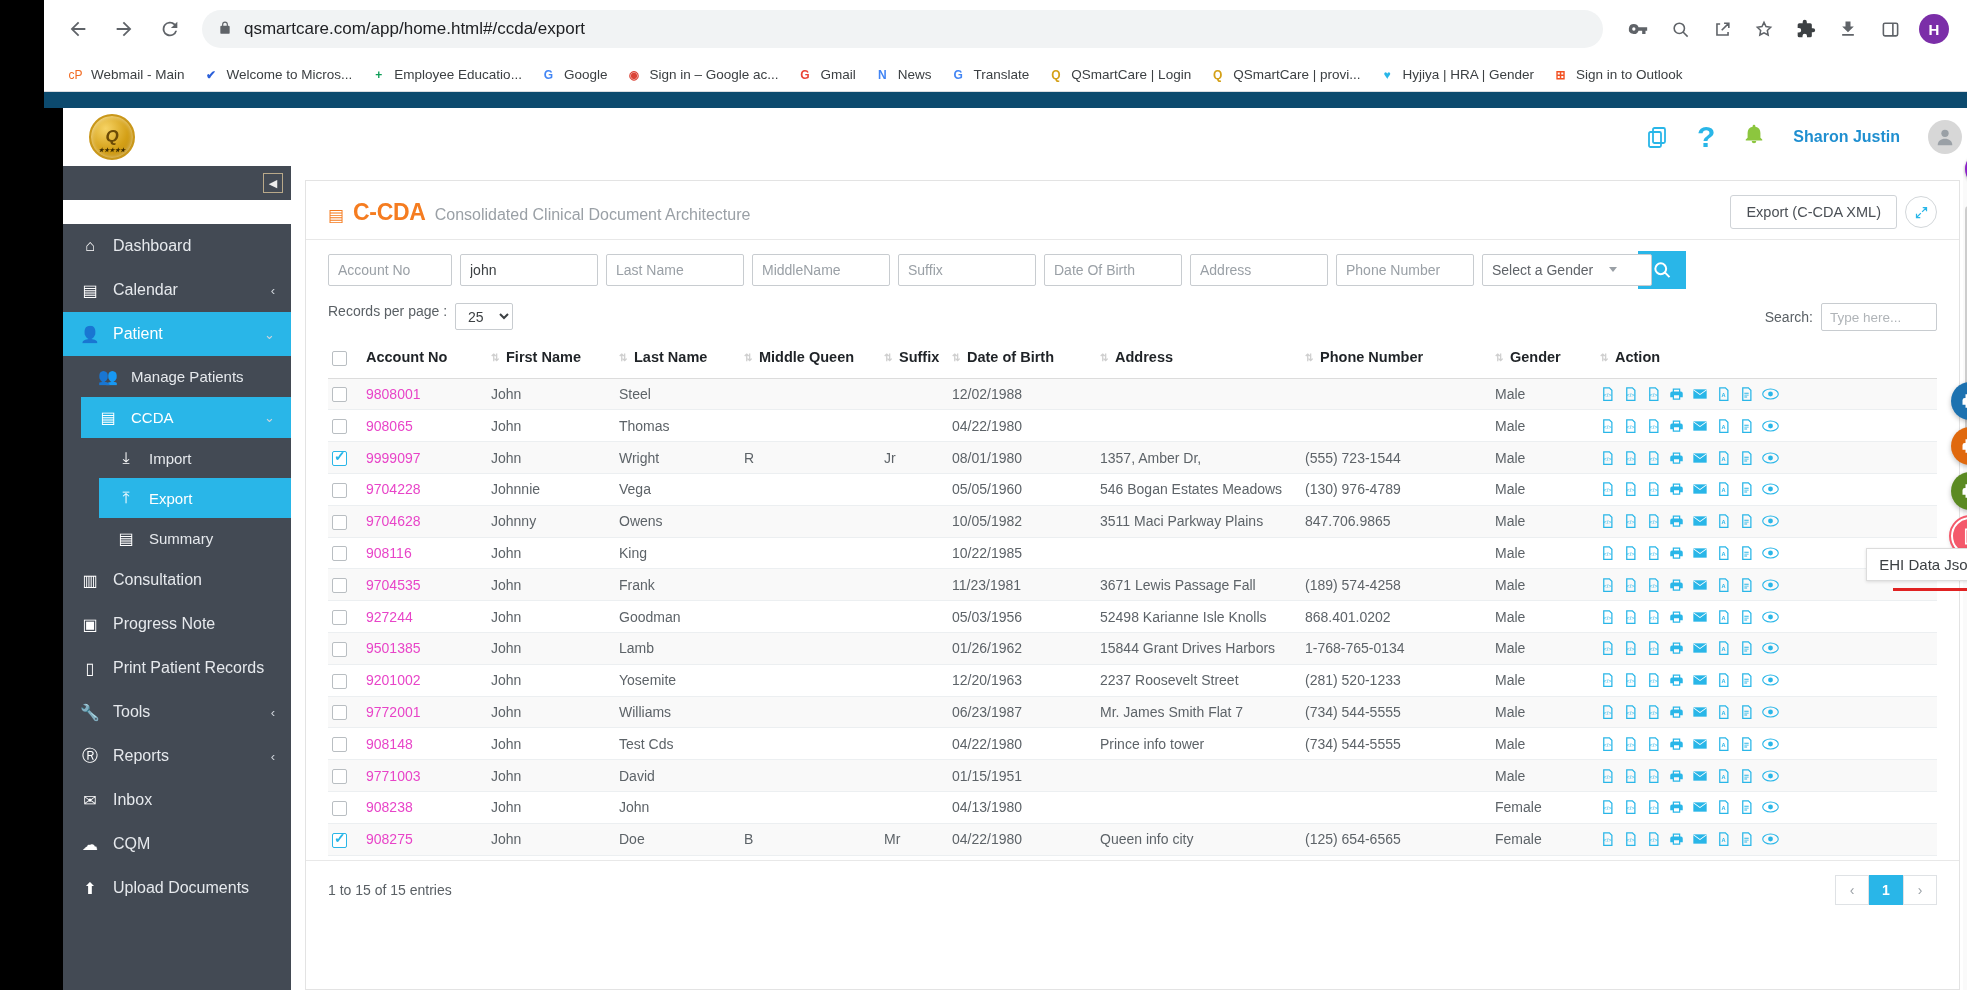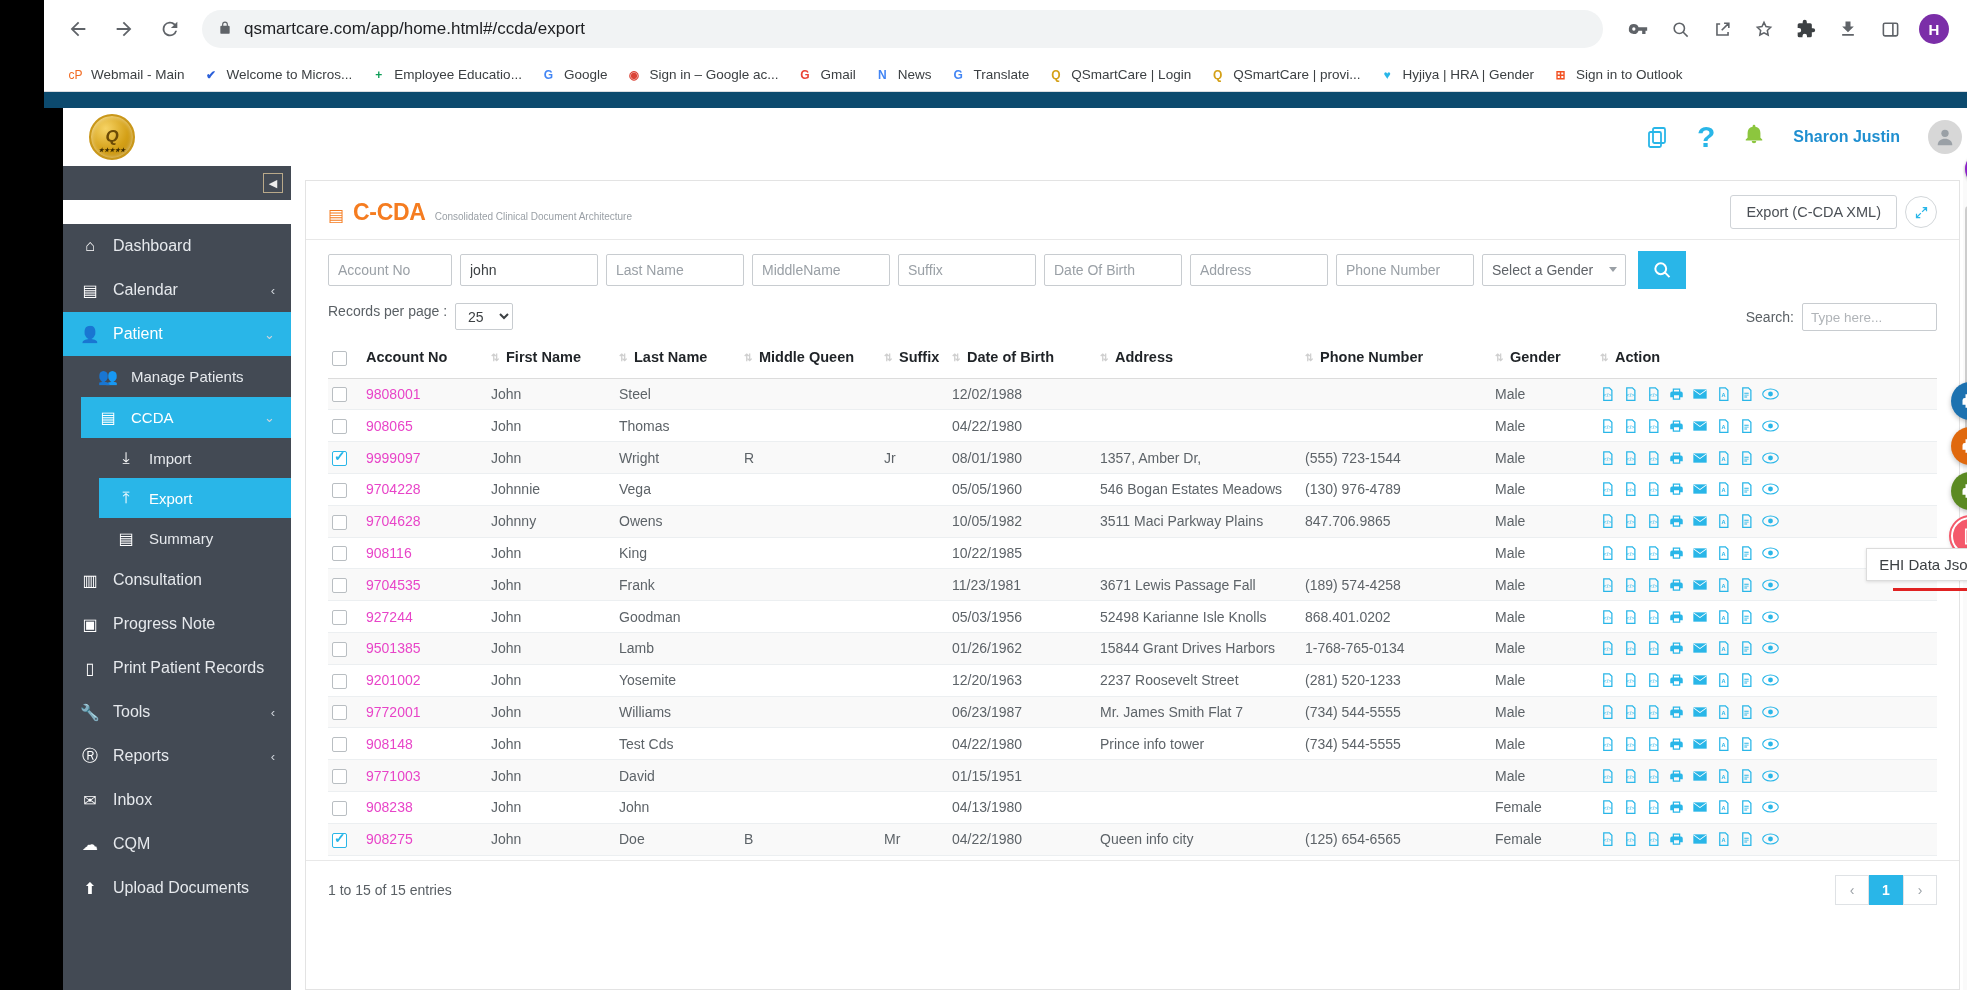--- a/index.html
+++ b/index.html
@@ -118,21 +118,21 @@
   }
   .panel {
     border:1px solid #e3e3e3; background:#fff; height: 100%;
   }
   .panel-head {
     display:flex; align-items:center; padding: 14px 22px 10px 22px;
   }
   .panel-title { display:flex; align-items:baseline; gap:9px; }
   .ccda-ic { color:#f57c20; font-size:17px; line-height:1; position:relative; top:1px;}
   .ccda-main { color:#f57c20; font-size:23px; font-weight:bold; letter-spacing:-.3px;}
-  .ccda-sub { color:#9aa0a6; font-size:10px; }
+  .ccda-sub { color:#9aa0a6; font-size:16px; }
   .panel-head-right { margin-left:auto; display:flex; align-items:center; gap:8px; }
   .btn-export {
     border:1px solid #cfd3d7; background:#fff; color:#4a4f55; font-size:14.5px;
     padding: 8px 15px; border-radius:3px; cursor:pointer; font-family:inherit;
   }
   .btn-expand {
     width:32px;height:32px;border-radius:50%;border:1px solid #d3d7da;background:#fff;
     color:#29b6e8; display:flex;align-items:center;justify-content:center; font-size:14px; cursor:pointer;
   }
   .panel-divider { height:1px; background:#e8e8e8; margin: 0 0 0 0; }
@@ -166,21 +166,21 @@
   
   .records-row {
     display:flex; align-items:flex-start; padding: 10px 22px 8px 22px; font-size:14px; color:#5a6065;
   }
   .rpp-select {
     margin-left:8px; height:27px; border:1px solid #c8ccd0; border-radius:2px;
     font-family:inherit; font-size:14px; padding: 0 4px 0 8px; color:#3c4043; background:#fff;
   }
   .search-right { margin-left:auto; display:flex; align-items:center; gap:8px; }
   .search-right input {
-    height:28px; width:135px; border:1px solid #c8ccd0; border-radius:2px; padding:0 8px;
+    height:28px; width:116px; border:1px solid #c8ccd0; border-radius:2px; padding:0 8px;
     font-size:13.5px; font-family:inherit;
   }
   .search-right input::placeholder{color:#b0b4b8;}
 
   
   .tbl-wrap { padding: 0 22px; }
   table.grid { width:100%; border-collapse:collapse; table-layout:fixed; }
   table.grid thead th {
     text-align:left; font-size:14.5px; color:#1f2327; font-weight:bold;
     padding: 10px 4px 12px 4px; border-bottom:1px solid #dcdcdc; position:relative;
@@ -536,21 +536,21 @@
           <div class="filters">
             <input class="f-acct" placeholder="Account No" style="">
             <input class="f-first" value="john" style="">
             <input class="f-last" placeholder="Last Name" style="">
             <input class="f-mid" placeholder="MiddleName" style="">
             <input class="f-suf" placeholder="Suffix" style="">
             <input class="f-dob" placeholder="Date Of Birth" style="">
             <input class="f-addr" placeholder="Address" style="">
             <input class="f-phone" placeholder="Phone Number" style="">
             <div class="gender-wrap">
-              <input class="f-gender" readonly="" value="Select a Gender" style="width: 144px; color: rgb(95, 99, 104);">
+              <input class="f-gender" readonly="" value="Select a Gender" style="width: 170px; color: rgb(95, 99, 104);">
             </div>
             <button class="btn-search-blue">
               <svg width="20" height="20" viewBox="0 0 24 24">
                   <path fill="none" stroke="#fff" stroke-width="2.4" d="M10.5 4a6.5 6.5 0 1 1 0 13 6.5 6.5 0 0 1 0-13zm5.2 11.2L21 20.5"></path>
                 </svg>
             </button>
           </div>
 
           <div class="records-row">
             <span>Records per page :</span>

